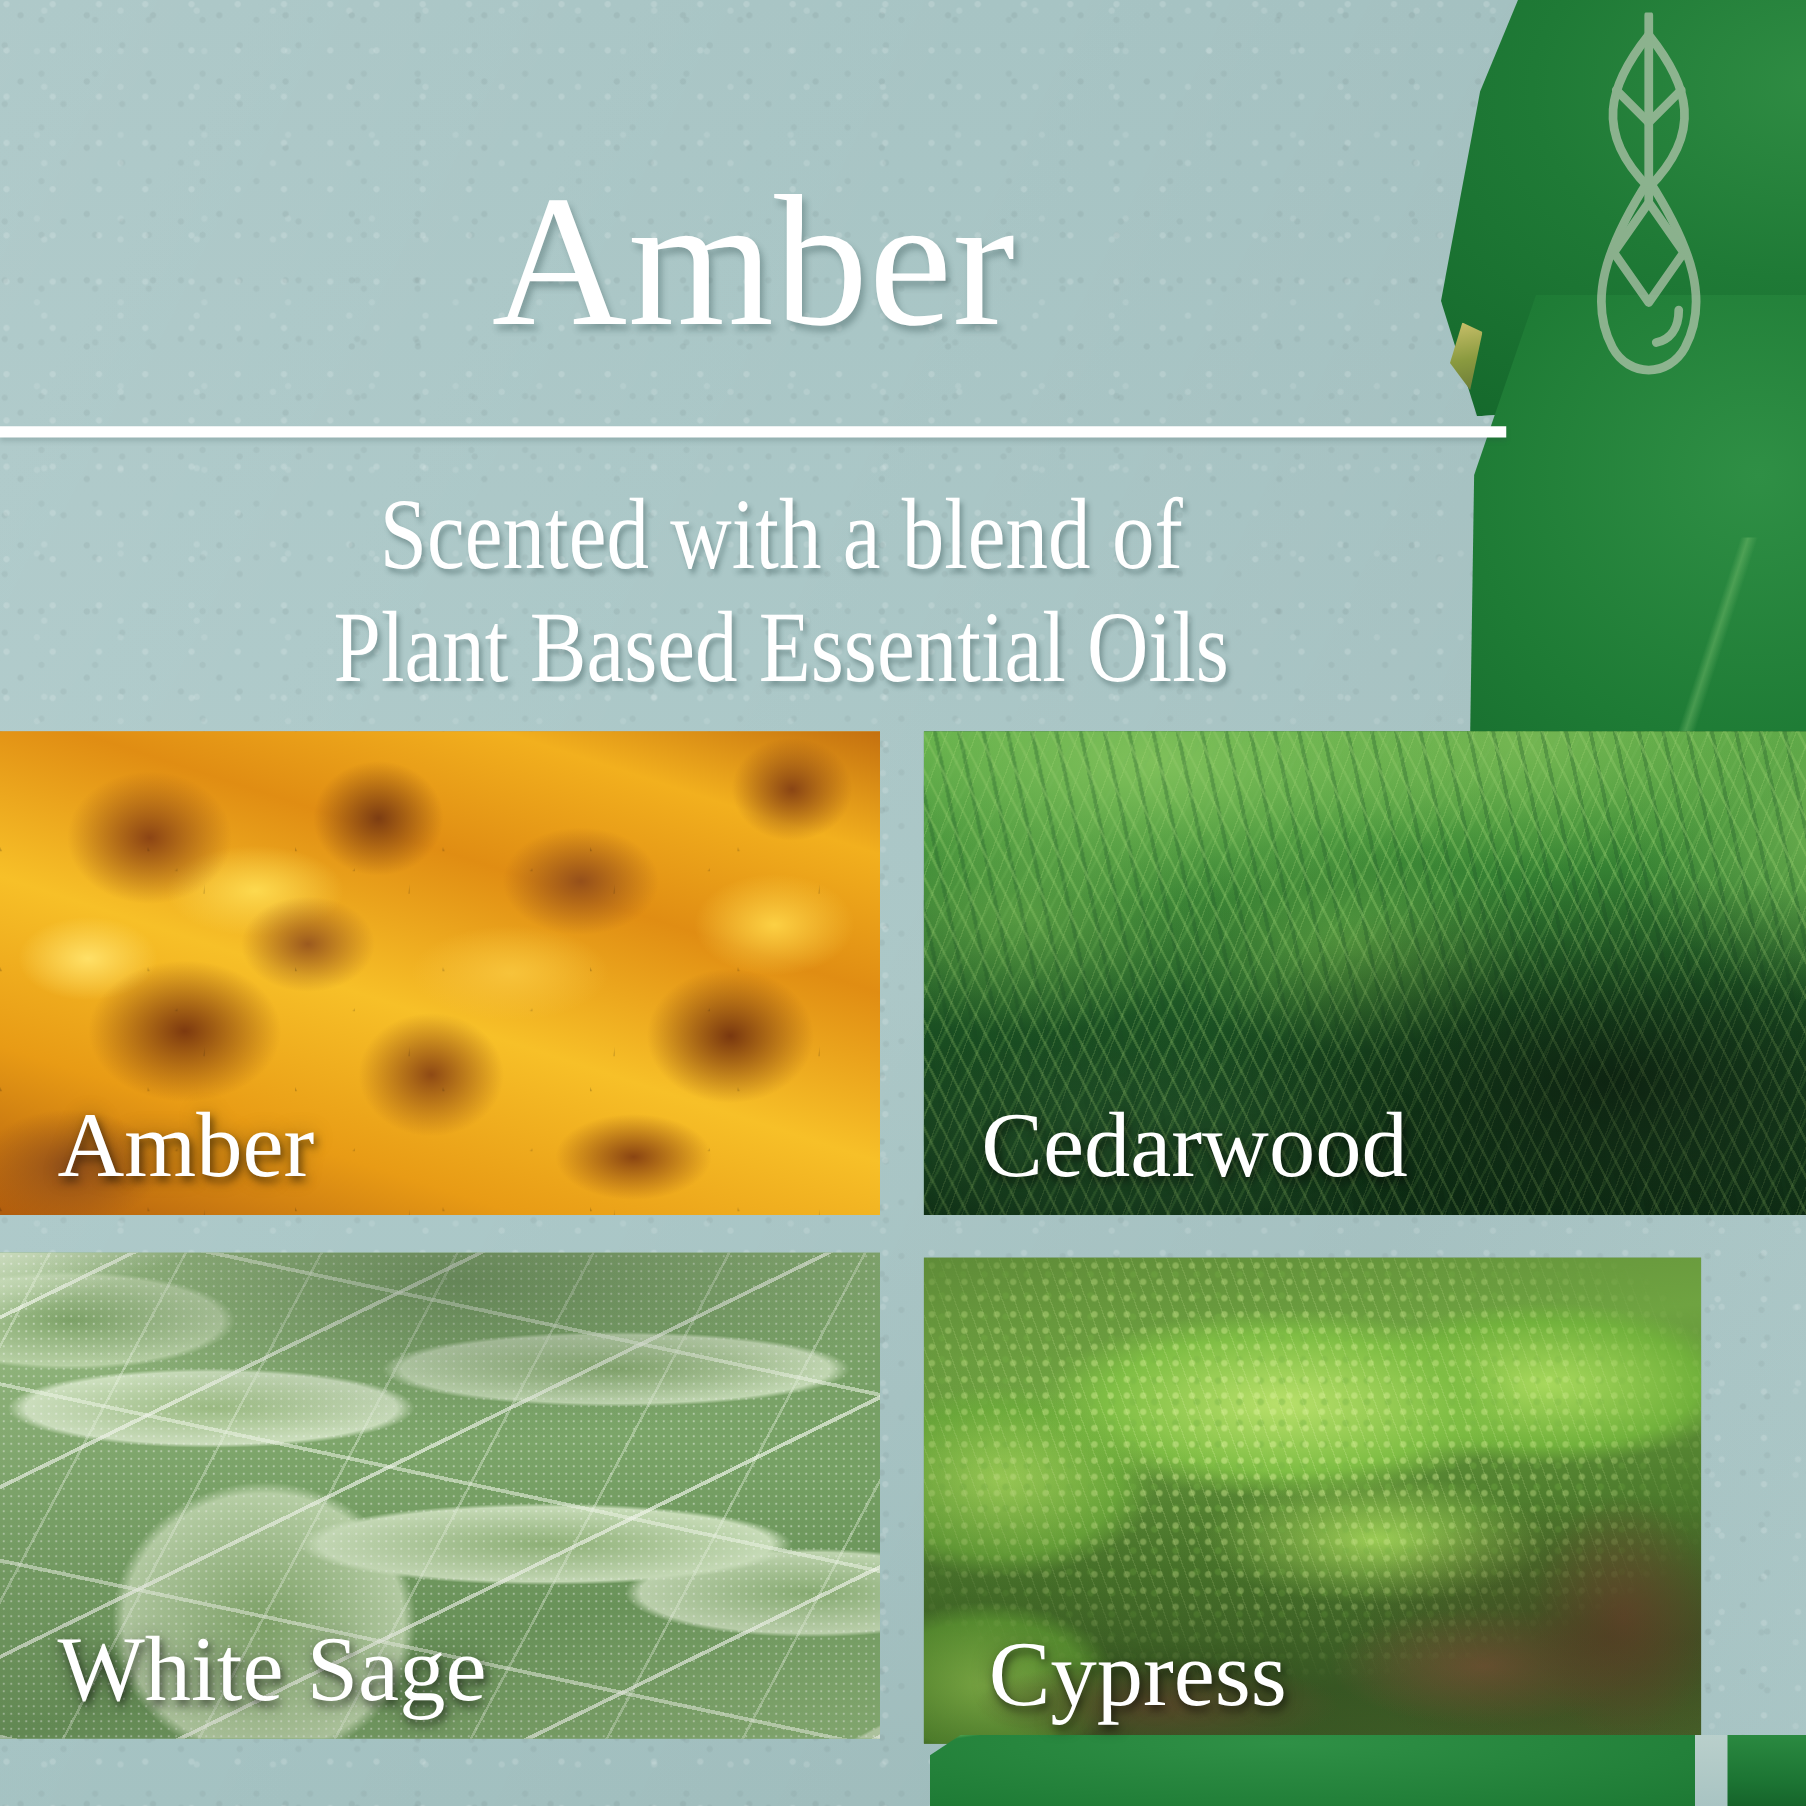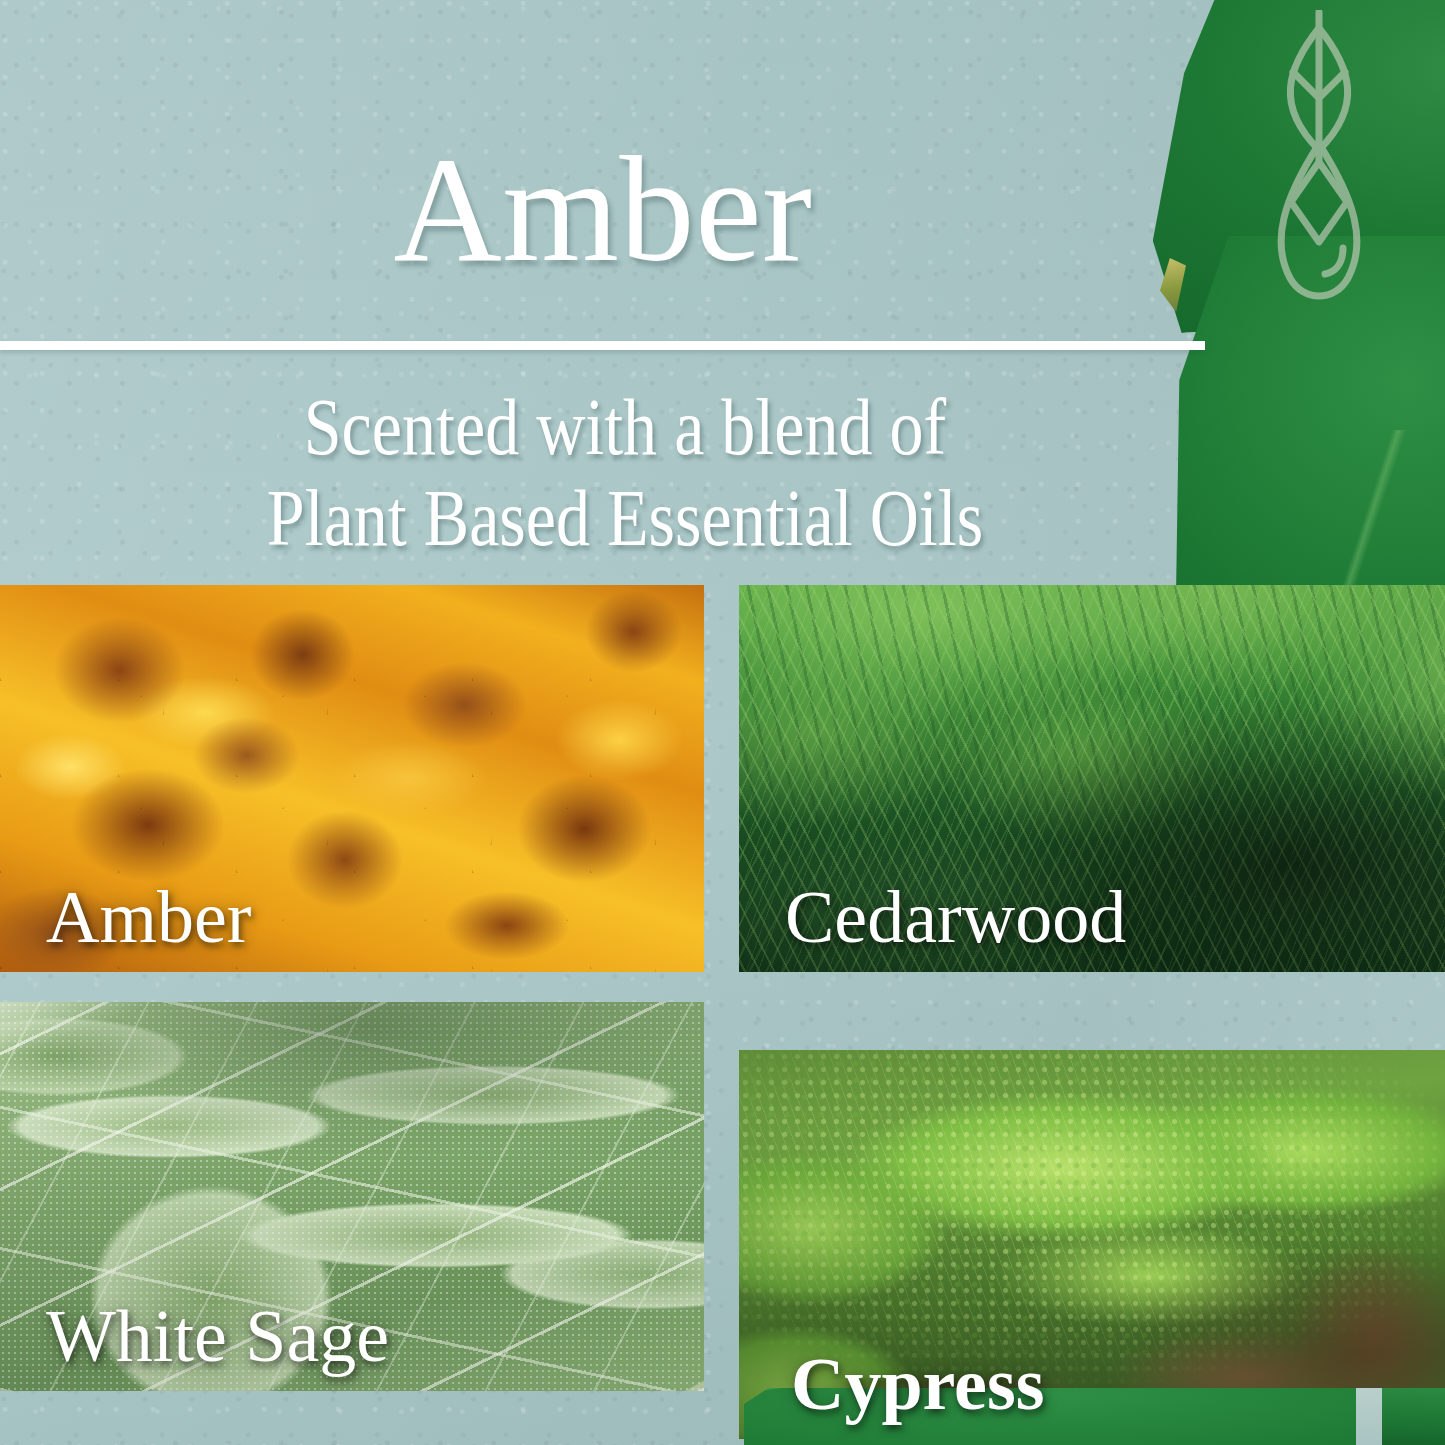--- a/index.html
+++ b/index.html
@@ -142,21 +142,21 @@
   }
 
   
   .tile {
     position: absolute;
     overflow: hidden;
   }
   .tile.tl { left: 0px;   top: 585px;  width: 704px; height: 387px; }
   .tile.tr { left: 739px; top: 585px;  width: 771px; height: 387px; }
   .tile.bl { left: 0px;   top: 1002px; width: 704px; height: 389px; padding-left: 28px; }
-  .tile.br { left: 739px; top: 1050px; width: 706px; height: 389px; font-weight: bold; }
+  .tile.br { left: 739px; top: 1006px; width: 622px; height: 389px; }
 
   .tile .label {
     position: absolute;
     left: 46px;
     bottom: 18px;
     font-family: "Liberation Serif", serif;
     font-size: 74px;
     line-height: 1;
     color: #ffffff;
     text-shadow: 2px 4px 7px rgba(0,0,0,0.55), 0 0 18px rgba(0,0,0,0.3);

